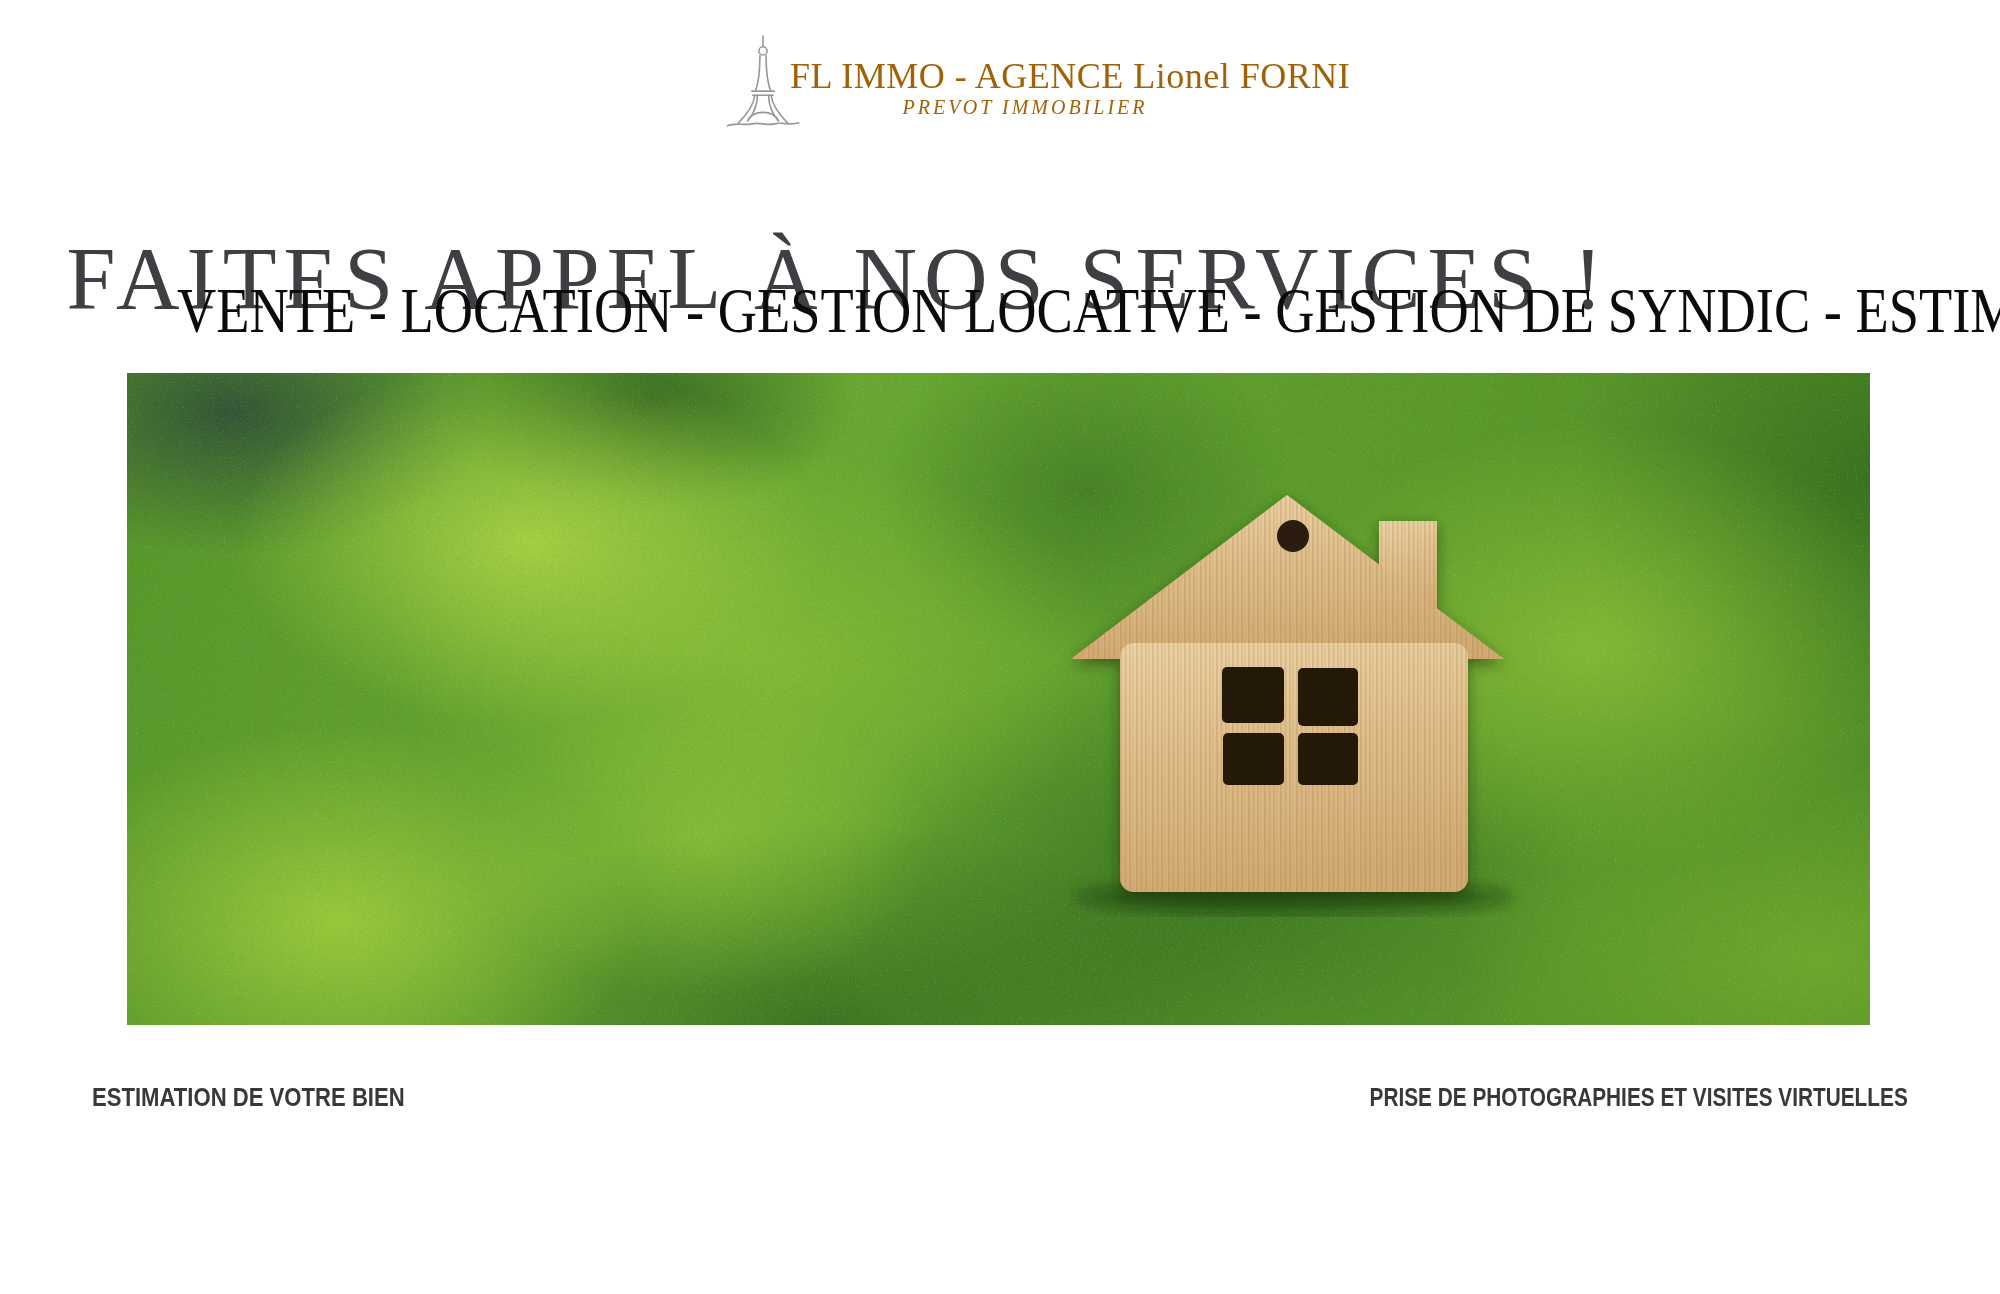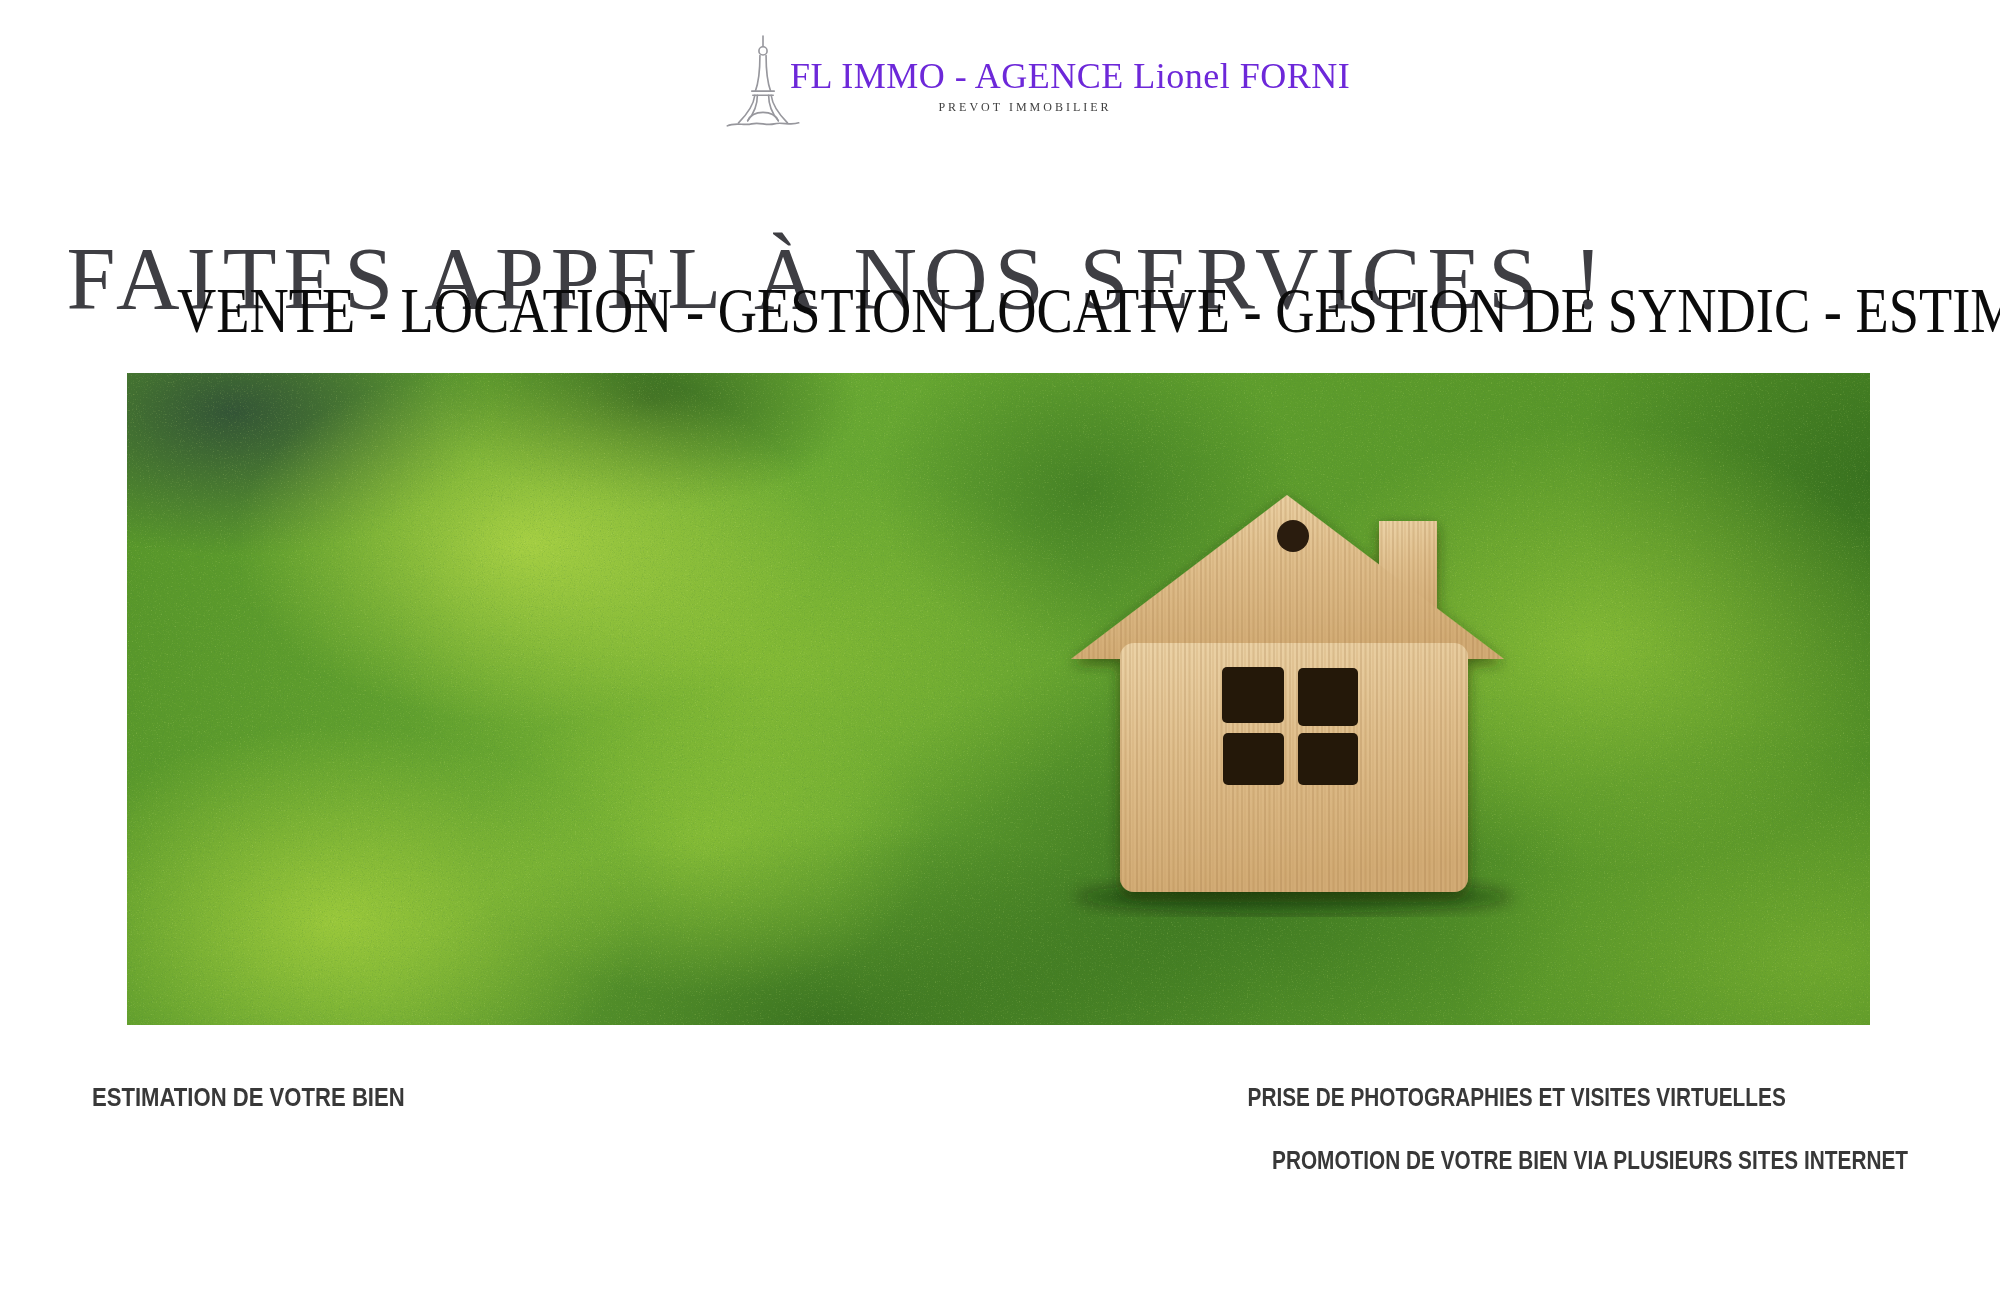--- a/index.html
+++ b/index.html
@@ -6,26 +6,27 @@
   body{
     width:2000px;height:1294px;position:relative;overflow:hidden;
     background:#ffffff;font-family:"Liberation Serif",serif;
   }
   
   .logo-block{position:absolute;left:0;top:0;width:2000px;height:140px;}
   .eiffel{position:absolute;left:725px;top:32px;width:76px;height:100px;}
   .brand{
     position:absolute;left:790px;top:58px;width:500px;
     font-size:36px;line-height:36px;letter-spacing:.5px;
-    color:#6d28d9;white-space:nowrap;
+    color:#a16207;white-space:nowrap;
   }
   .tagline{
     position:absolute;left:790px;top:99px;width:470px;text-align:center;
-    font-size:12px;line-height:16px;letter-spacing:3px;color:#404040;
+    font-size:20px;line-height:16px;letter-spacing:3px;color:#a16207;
     white-space:nowrap;
+    font-style:italic;
   }
   
   .headline{
     position:absolute;left:0;top:176px;width:1676px;text-align:center;
     font-size:88px;line-height:88px;letter-spacing:7px;
     color:#3e3e43;white-space:nowrap;font-weight:400;
   }
   .services{
     position:absolute;left:0;top:279px;width:2000px;text-align:center;
     font-size:64px;line-height:64px;color:#0b0b0b;white-space:nowrap;
@@ -154,14 +155,13 @@
     </g>
   </svg>
 </figure>
 
 <section class="features-left">
   <span class="feature-line"><span class="squeeze">ESTIMATION DE VOTRE BIEN</span></span>
 </section>
 
 <section class="features-right">
   <span class="feature-line"><span class="squeeze">PRISE DE PHOTOGRAPHIES ET VISITES VIRTUELLES</span></span>
-  <span class="feature-line"><span class="squeeze">PROMOTION DE VOTRE BIEN VIA PLUSIEURS SITES INTERNET</span></span>
 </section>
 
 </body></html>

